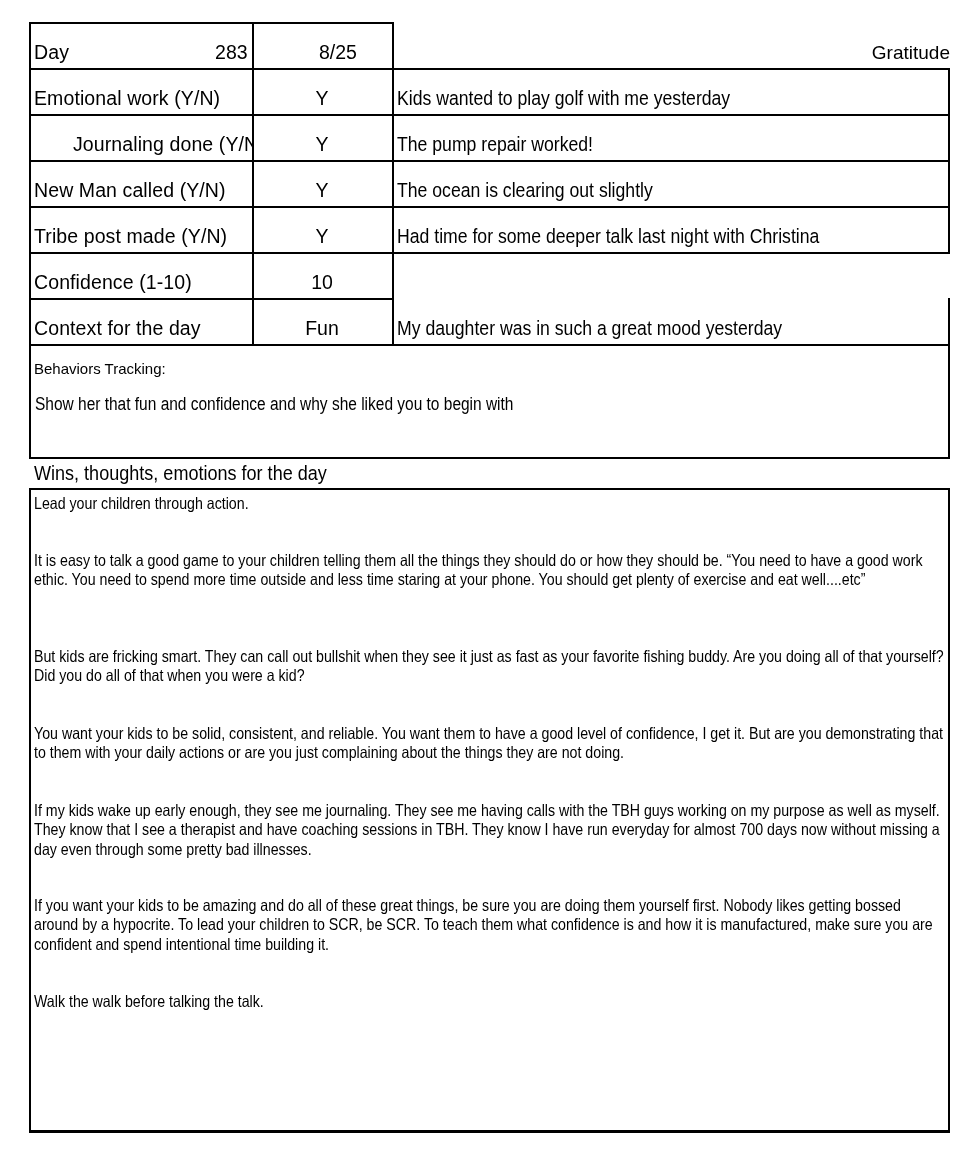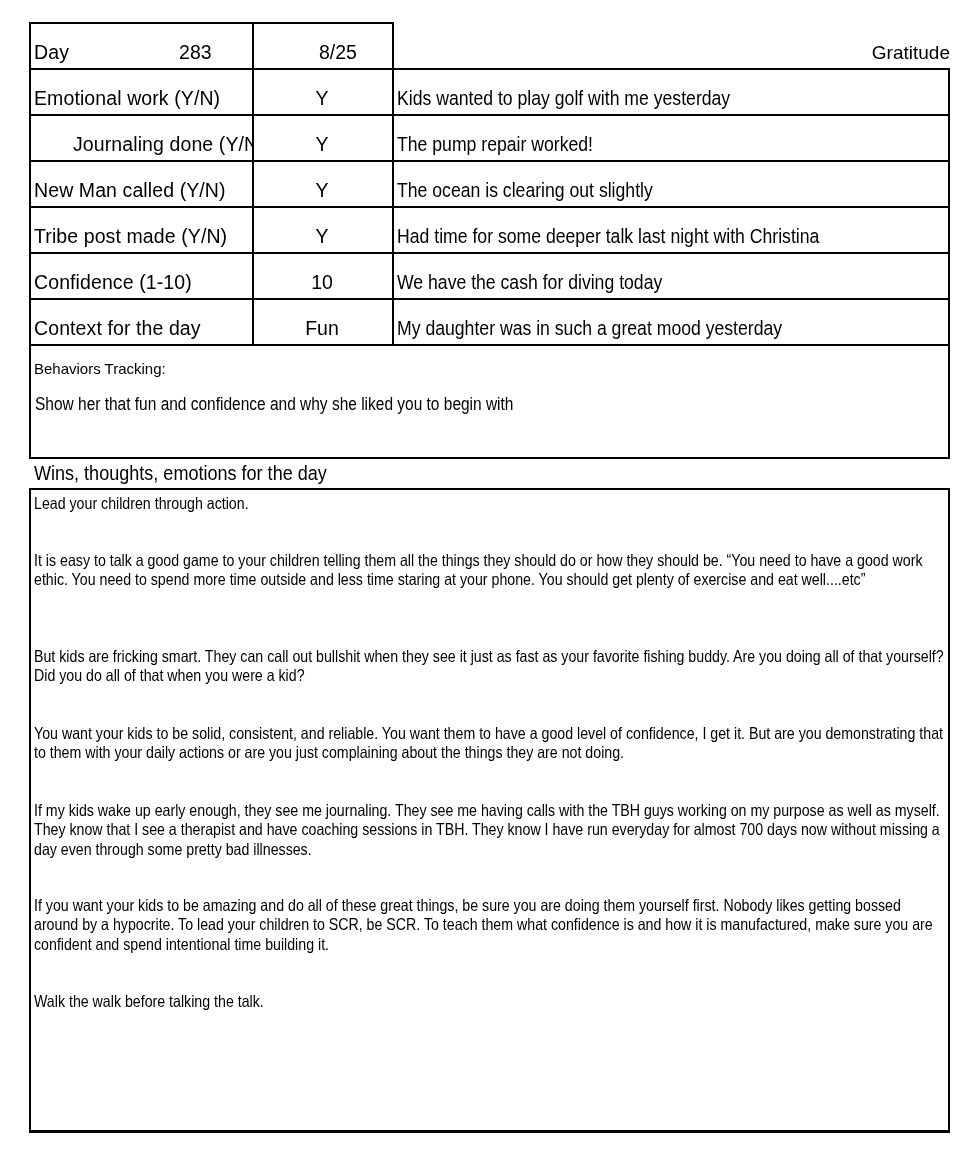--- a/index.html
+++ b/index.html
@@ -3,21 +3,21 @@
 <meta charset="utf-8">
 <style>
   html, body { margin: 0; padding: 0; background: #ffffff; }
   body { width: 973px; height: 1166px; position: relative; overflow: hidden; color: #000; }
   .abs { position: absolute; box-sizing: border-box; }
   .cal { font-family: "Liberation Sans", sans-serif; }
   .narrow { font-family: "Liberation Sans", sans-serif; }
 
   
   #grid { left: 29px; top: 22px; width: 921px; height: 325px; }
-  .cell { position: absolute; box-sizing: border-box; display: flex; align-items: flex-end; padding-bottom: 4px; white-space: nowrap; overflow: hidden; }
+  .cell { position: absolute; box-sizing: border-box; display: flex; align-items: flex-end; padding-bottom: 4px; white-space: nowrap; overflow: hidden; gap: 36px; }
   .c1 { left: 0; width: 225px; border-left: 2px solid #000; border-right: 2px solid #000; border-bottom: 2px solid #000; padding-left: 3px; font-size: 19.5px; letter-spacing: 0.1px; }
   .c2 { left: 223px; width: 142px; border-right: 2px solid #000; border-bottom: 2px solid #000; justify-content: center; font-size: 19.5px; }
   .c3 { left: 363px; width: 558px; border-right: 2px solid #000; border-bottom: 2px solid #000; padding-left: 5px; font-size: 20.5px; transform-origin: left; }
   .hdr.c1 { border-top: 2px solid #000; }
   .hdr.c2 { border-top: 2px solid #000; }
   .hdr.c3 { border-right: none; justify-content: flex-end; padding-left: 0; font-size: 19px; }
   .day-num { margin-left: 110px; }
   .g-text { display: inline-block; transform: scaleX(0.86); transform-origin: left bottom; }
 
   
@@ -86,23 +86,20 @@
   <div class="cell c3" style="top:184px;height:48px;">
       <span class="g-text">Had time for some deeper talk last night with Christina</span>
     </div>
 
   <div class="cell c1" style="top:230px;height:48px;">
       <span>Confidence (1-10)</span>
     </div>
   <div class="cell c2" style="top:230px;height:48px;">
       <span>10</span>
     </div>
-  <div class="cell c3" style="top:230px;height:48px;">
-      <span class="g-text">We have the cash for diving today</span>
-    </div>
 
   <div class="cell c1" style="top:276px;height:48px;">
       <span>Context for the day</span>
     </div>
   <div class="cell c2" style="top:276px;height:48px;">
       <span>Fun</span>
     </div>
   <div class="cell c3" style="top:276px;height:48px;">
       <span class="g-text">My daughter was in such a great mood yesterday</span>
     </div>

